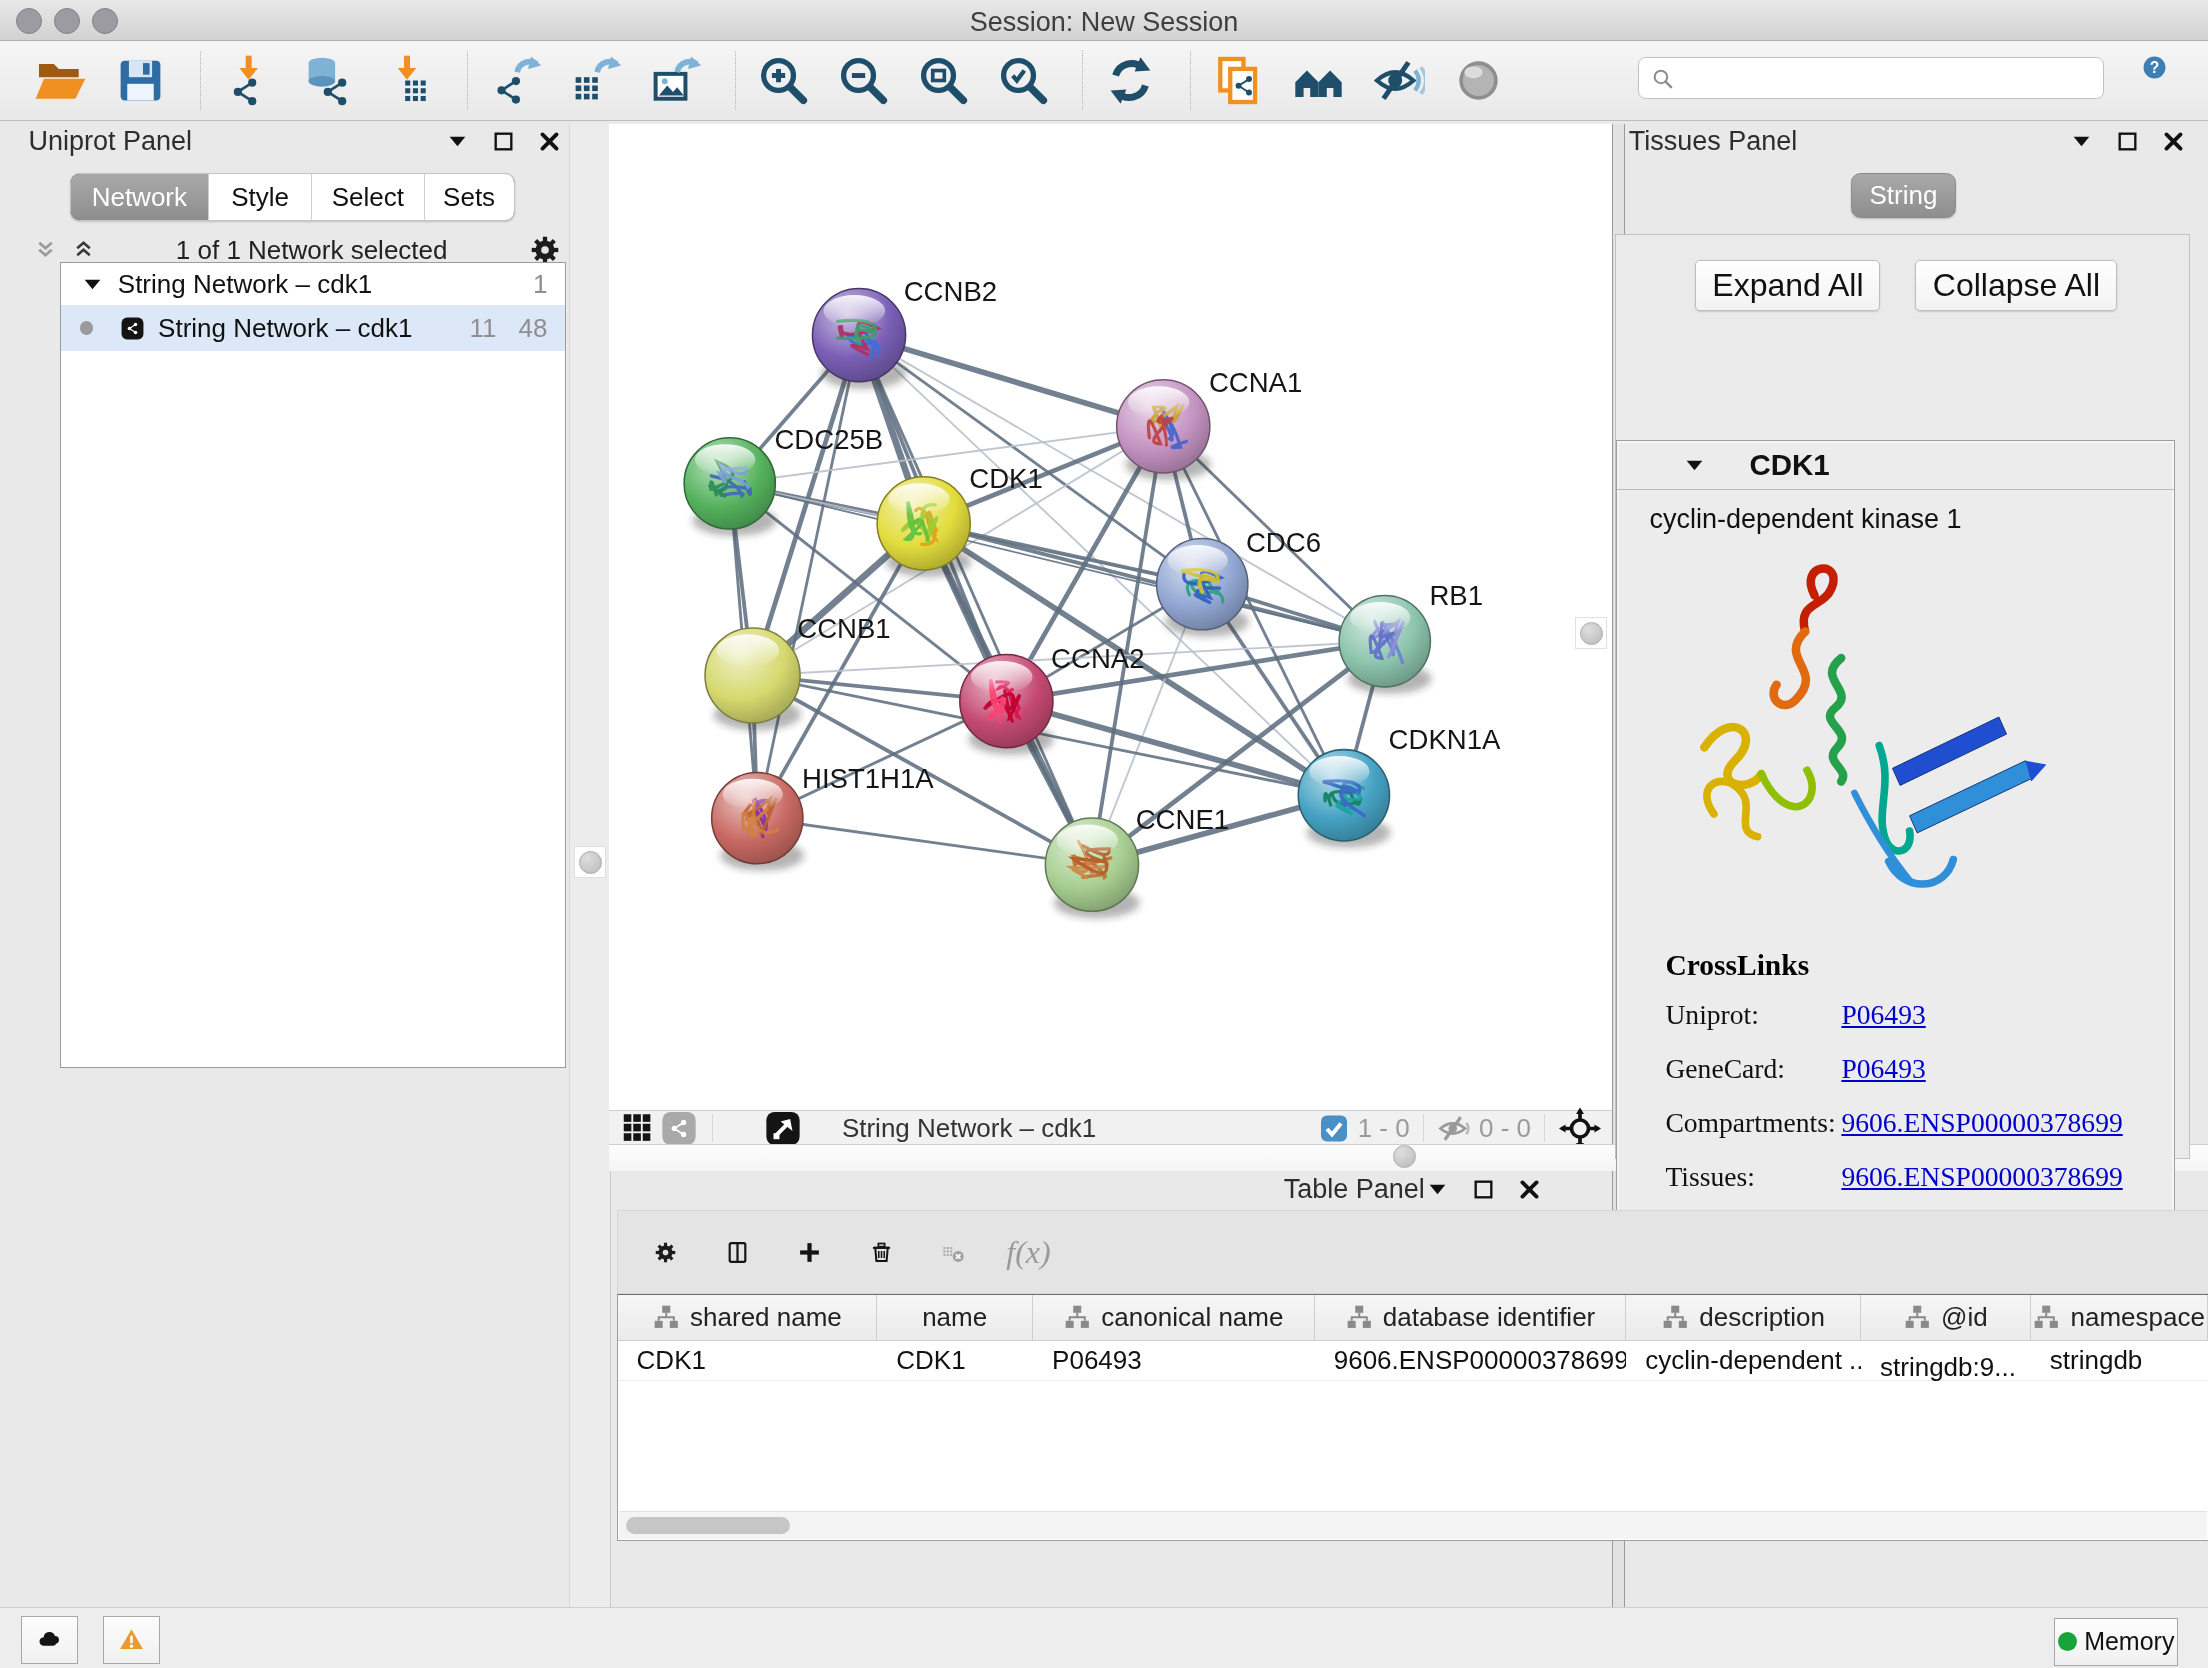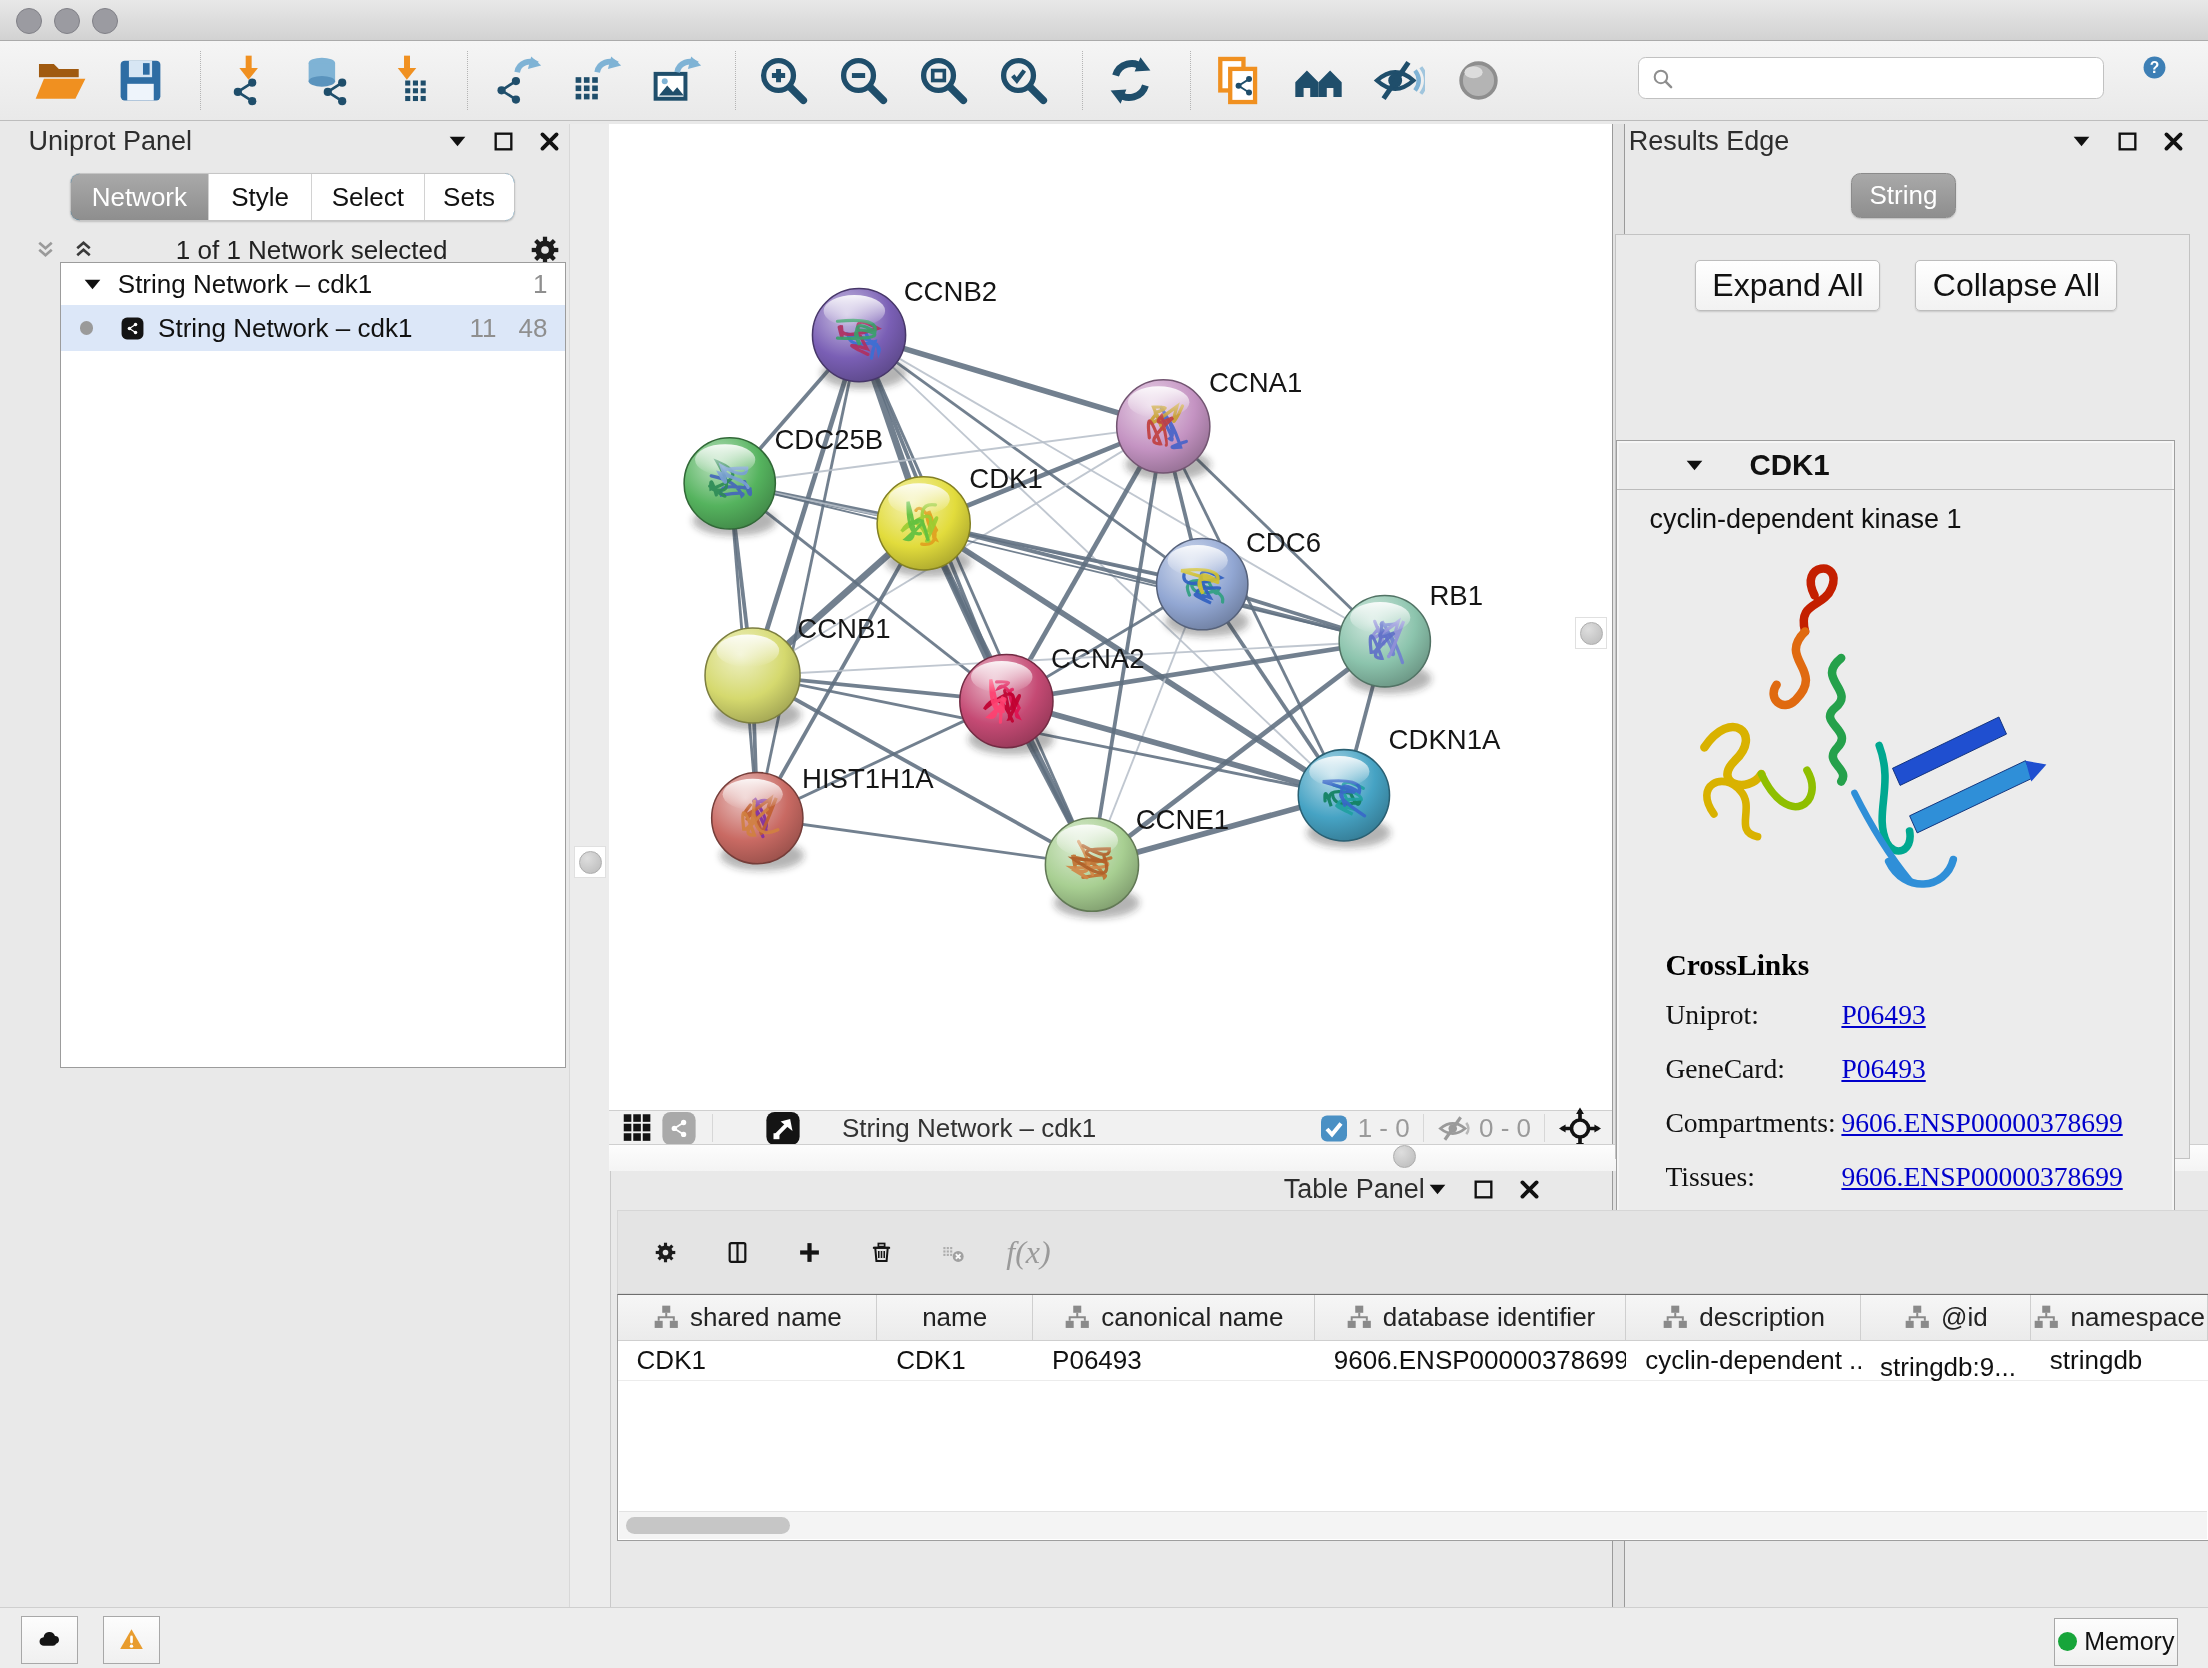--- a/index.html
+++ b/index.html
@@ -74,20 +74,21 @@
 </style>
 </head>
 <body>
 
 <div id="window">
 
   <div id="titlebar" class="abs">
     <span class="light" style="left:16px"></span>
     <span class="light" style="left:54px"></span>
     <span class="light" style="left:92px"></span>
+    <div id="win-title">Session: New Session</div>
   </div>
 
   <div id="toolbar" class="abs">
       <span class="tb-item">
         <svg viewBox="0 0 32 32">
           <path d="M3 6 h9 l3 3 h12 v5 h-24 z" fill="#a05a10"></path>
           <path d="M1 27 l5-12 h25 l-6 12 z" fill="#f09020"></path>
         </svg>
       </span>
       <span class="tb-item">
@@ -699,21 +700,21 @@
       </span>
   </div>
 
   <div class="abs" style="left:609px;top:1144px;width:1600px;height:26px;background:linear-gradient(#fdfdfd,#f4f4f4);border-top:1px solid #cfcfcf;"></div>
   <div class="knob" style="left:1389px;top:1146px;width:30px;height:21px;border:none;background:transparent;">
       <span class="dot"></span>
     </div>
 
   <div id="results-panel" class="abs">
     <div class="abs" style="left:5.7px;top:1.9px;display:flex;width:571px;justify-content:space-between;">
-      <span class="panel-head">Results Edge</span>
+      <span class="panel-head">Tissues Panel</span>
       <span class="win-icons" style="padding-right:13.3px">
         <span style="display: inline-flex;">
             <svg viewBox="0 0 32 32" style="width: 25px; height: 25px;">
               <polygon points="6,10 26,10 16,22" fill="#111"></polygon>
             </svg>
           </span>
         <span style="display: inline-flex;">
             <svg viewBox="0 0 32 32" style="width: 25px; height: 25px;">
               <rect x="6" y="6" width="20" height="20" fill="none" stroke="#111" stroke-width="3"></rect>
             </svg>

